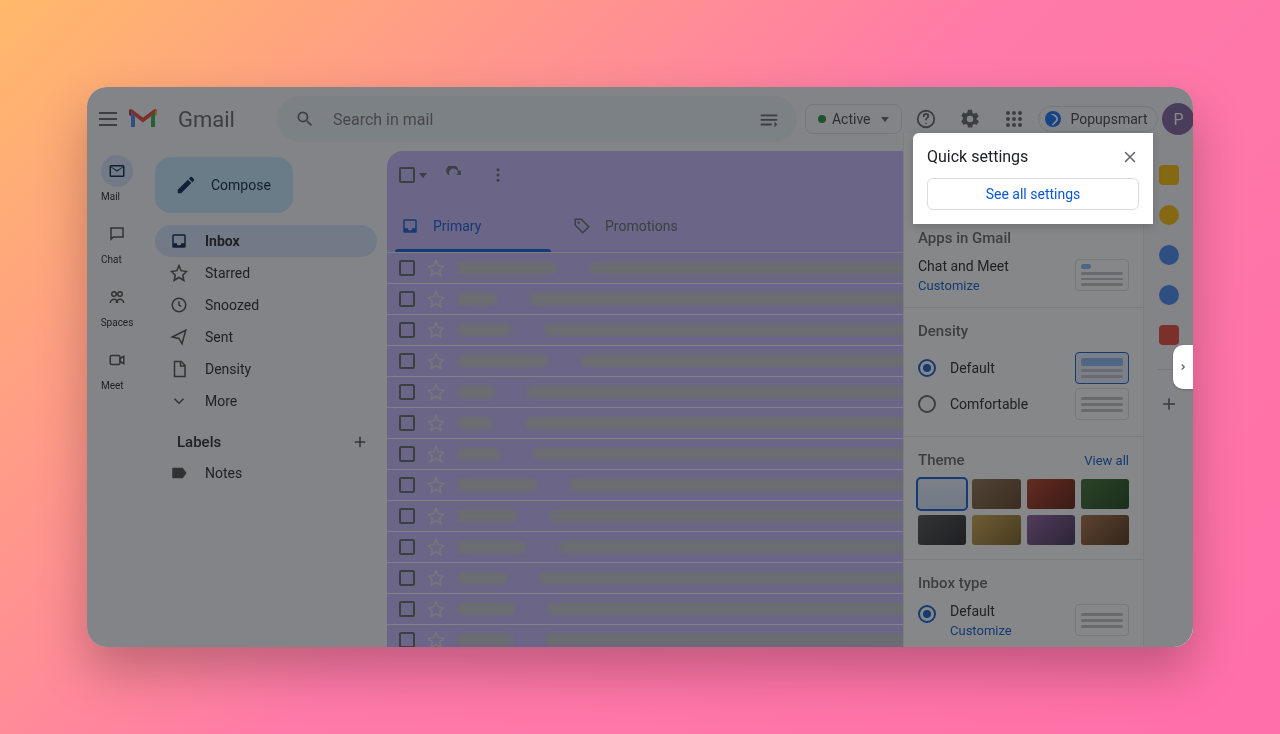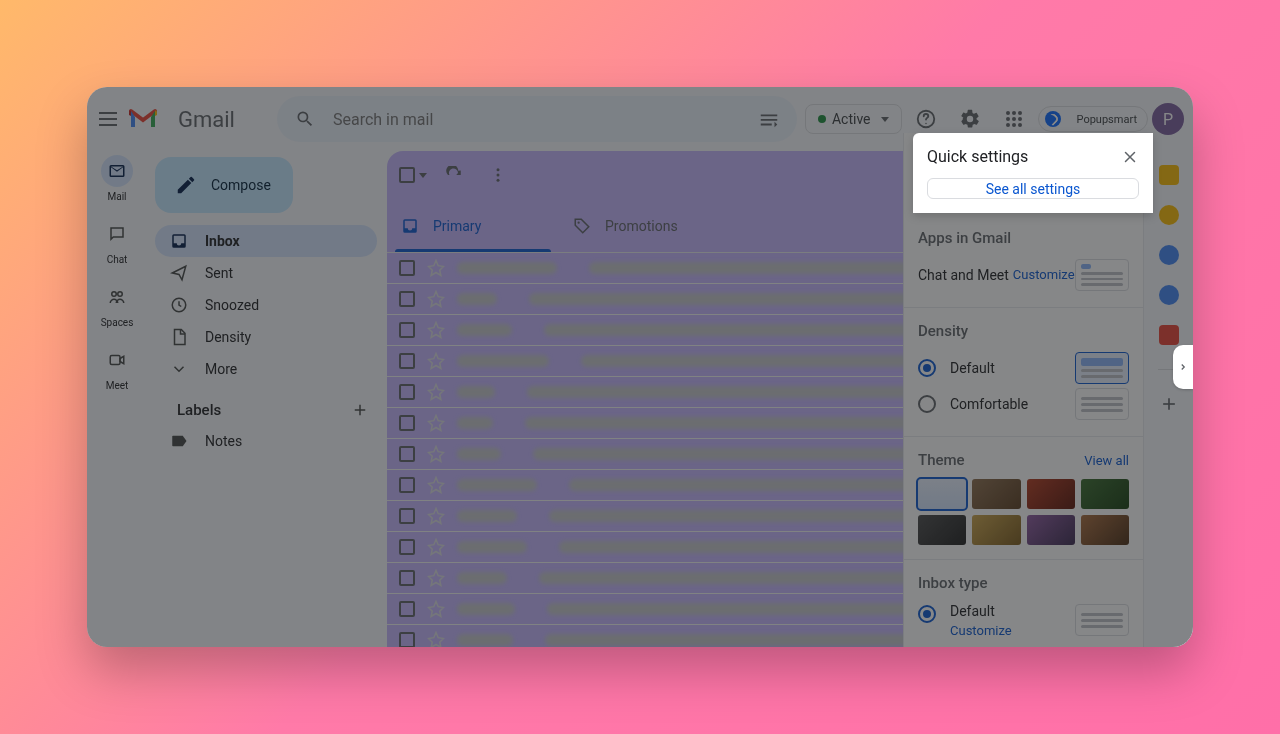--- a/index.html
+++ b/index.html
@@ -11,27 +11,27 @@
 .hamburger { width: 18px; height: 14px; display: flex; flex-direction: column; justify-content: space-between; }
 .hamburger span { height: 2px; background: #5f6368; }
 .logo-wrap { display: flex; align-items: center; gap: 21px; margin-left: 4px; margin-right: 24px; }
 .logo-m { width: 28px; height: 22px; position: relative; }
 .logo-text { font-size: 22px; color: #5f6368; font-weight: 400; }
 .search-bar { flex: 0 0 520px; height: 46px; background: #eaf1fb; border-radius: 30px; display: flex; align-items: center; padding: 0 8px; margin-left: 10px; }
 .search-input { border: none; background: transparent; flex: 1; font-size: 16px; color: #5f6368; outline: none; padding: 0 8px; }
 .header-right { margin-left: auto; display: flex; align-items: center; gap: 4px; }
 .active-pill { display: flex; align-items: center; gap: 6px; padding: 6px 12px; border-radius: 8px; border: 1px solid #dadce0; font-size: 14px; color: #3c4043; }
 .dot-green { width: 8px; height: 8px; border-radius: 50%; background: #1e8e3e; }
-.popup-pill { display: flex; align-items: center; gap: 16px; padding: 4px 10px 4px 6px; border-radius: 20px; border: 1px solid #dadce0; font-size: 11px; color: #3c4043; text-align: right; }
+.popup-pill { display: flex; align-items: center; gap: 10px; padding: 4px 10px 4px 6px; border-radius: 20px; border: 1px solid #dadce0; font-size: 14px; color: #3c4043; text-align: right; }
 .pop-logo { width: 16px; height: 16px; border-radius: 50%; background: #0b69ff; display:flex; align-items:center; justify-content:center; }
 .pop-logo::after{ content:''; width:8px; height:8px; border:2px solid #fff; border-left:none; border-bottom:none; border-radius:50% 50% 0 0; transform: rotate(45deg);}
 .avatar { width: 32px; height: 32px; border-radius: 50%; background: #7b5e9e; color: #fff; display: flex; align-items: center; justify-content: center; font-size: 16px; }
 .body-area { display: flex; height: calc(100% - 64px); }
 .rail { width: 60px; display: flex; flex-direction: column; align-items: center; padding-top: 4px; gap: 16px; }
-.rail-item { display: flex; flex-direction: column; align-items: center; gap: 4px; cursor: pointer; }
+.rail-item { display: flex; flex-direction: column; align-items: flex-start; gap: 4px; cursor: pointer; }
 .rail-icon { width: 32px; height: 32px; border-radius: 16px; display: flex; align-items: center; justify-content: center; color: #202124; }
 .rail-icon.sel { background: #d3e3fd; }
 .rail-label { font-size: 10px; color: #202124; }
 .nav { width: 240px; padding: 6px 0 0 8px; }
 .compose { display: flex; align-items: center; gap: 14px; width: 138px; height: 56px; border-radius: 16px; background: #c2e7ff; padding: 0 20px; font-size: 14px; color: #001d35; cursor: pointer; margin-bottom: 12px; }
 .nav-item { display: flex; align-items: center; gap: 16px; height: 32px; padding: 0 14px; border-radius: 16px; font-size: 14px; color: #202124; cursor: pointer; margin-right: 10px; }
 .nav-item.sel { background: #d3e3fd; font-weight: 700; }
 .nav-item.sel .nv-icon{ color:#041e49;}
 .nv-icon { width: 20px; color: #444746; display:flex; align-items:center; justify-content:center;}
 .labels-head { display: flex; align-items: center; justify-content: space-between; padding: 16px 18px 6px 22px; font-size: 15px; font-weight: 500; color: #202124; }
@@ -51,21 +51,21 @@
 .blur { height: 12px; background: #c5c7cb; border-radius: 6px; filter: blur(2px); }
 .sender { width: 140px; }
 .subj { flex: 1; margin-left: 20px; }
 .time-b { width: 34px; height: 10px; margin-left: auto; }
 .right-rail { width: 50px; display: flex; flex-direction: column; align-items: center; padding-top: 14px; gap: 20px; border-left: 1px solid #e8eaed; background:#f6f8fc; }
 .rr-icon { width: 20px; height: 20px; border-radius: 4px; }
 .panel { position: absolute; right: 50px; top: 46px; bottom: 0; width: 240px; background: #fff; border-left: 1px solid #e8eaed; z-index: 3; overflow-y: auto; }
 .qs-head { position: absolute; z-index: 20; right: 40px; top: 46px; width: 240px; background: #fff; border-radius: 6px 0 0 0; padding: 14px 14px; box-shadow: 0 3px 10px rgba(0,0,0,0.18); }
 .qs-title-row { display: flex; align-items: center; justify-content: space-between; margin-bottom: 12px; }
 .qs-title { font-size: 16px; color: #202124; }
-.see-all { width: 100%; height: 21px; border: 1px solid #dadce0; border-radius: 6px; background: #fff; color: #0b57d0; font-size: 14px; cursor: pointer; }
+.see-all { width: 100%; height: 32px; border: 1px solid #dadce0; border-radius: 6px; background: #fff; color: #0b57d0; font-size: 14px; cursor: pointer; }
 .psec { padding: 14px 14px; border-bottom: 1px solid #e8eaed; }
 .psec.first { padding-top: 96px; }
 .psec-title { font-size: 15px; color: #5f6368; font-weight: 500; margin-bottom: 10px; }
 .psec-title-row{ display:flex; justify-content:space-between; align-items:center; margin-bottom:10px;}
 .link { color: #0b57d0; font-size: 13px; cursor: pointer; }
 .optrow { display: flex; align-items: center; justify-content: space-between; height: 36px; }
 .optleft { display: flex; align-items: center; gap: 14px; font-size: 14px; color: #202124; }
 .radio { width: 18px; height: 18px; border: 2px solid #5f6368; border-radius: 50%; display:flex; align-items:center; justify-content:center; }
 .radio.on { border-color: #0b57d0; }
 .radio.on::after { content: ''; width: 8px; height: 8px; background: #0b57d0; border-radius: 50%; }
@@ -216,33 +216,41 @@
         <span class="nv-icon">
             <svg width="18" height="18" viewBox="0 0 24 24" fill="currentColor">
               <path d="M19 3H5a2 2 0 00-2 2v14a2 2 0 002 2h14a2 2 0 002-2V5a2 2 0 00-2-2zm0 12h-4a3 3 0 01-6 0H5V5h14v10z"></path>
             </svg>
           </span>
         <span>Inbox</span>
       </div>
       <div class="nav-item">
         <span class="nv-icon">
             <svg width="18" height="18" viewBox="0 0 24 24" fill="none" stroke="currentColor" stroke-width="2">
-              <path d="M3 12l18-9-5 18-4-7-9-2z"></path>
-            </svg>
-          </span>
-        <span>Sent</span>
+              <path d="M12 2l2.9 6.9L22 10l-5 4.9 1.5 7.1L12 18l-6.5 4L7 14.9 2 10l7.1-1.1L12 2z"></path>
+            </svg>
+          </span>
+        <span>Starred</span>
       </div>
       <div class="nav-item">
         <span class="nv-icon">
             <svg width="18" height="18" viewBox="0 0 24 24" fill="none" stroke="currentColor" stroke-width="2">
               <circle cx="12" cy="12" r="9"></circle>
               <path d="M12 7v5l3 2"></path>
             </svg>
           </span>
         <span>Snoozed</span>
+      </div>
+      <div class="nav-item">
+        <span class="nv-icon">
+            <svg width="18" height="18" viewBox="0 0 24 24" fill="none" stroke="currentColor" stroke-width="2">
+              <path d="M3 12l18-9-5 18-4-7-9-2z"></path>
+            </svg>
+          </span>
+        <span>Sent</span>
       </div>
       <div class="nav-item">
         <span class="nv-icon">
             <svg width="18" height="18" viewBox="0 0 24 24" fill="none" stroke="currentColor" stroke-width="2">
               <path d="M6 2h9l5 5v15H6V2z"></path>
               <path d="M14 2v6h6"></path>
             </svg>
           </span>
         <span>Density</span>
       </div>
@@ -459,21 +467,21 @@
             <path d="M5 11h14v2H5z"></path>
           </svg>
         </div>
     </div>
   </div>
 
   <div class="panel">
     <div class="psec first">
       <div class="psec-title">Apps in Gmail</div>
       <div class="optrow">
-        <div style="display:flex;flex-direction:row;gap:4px">
+        <div style="display:flex;flex-direction:column;gap:4px">
           <span style="font-size:14px;color:#202124">Chat and Meet</span>
           <span class="link">Customize</span>
         </div>
         <div class="dens-thumb">
             <div class="dl b" style="height:6px;width:10px"></div>
             <div class="dl"></div>
             <div class="dl"></div>
             <div class="dl"></div>
           </div>
       </div>

